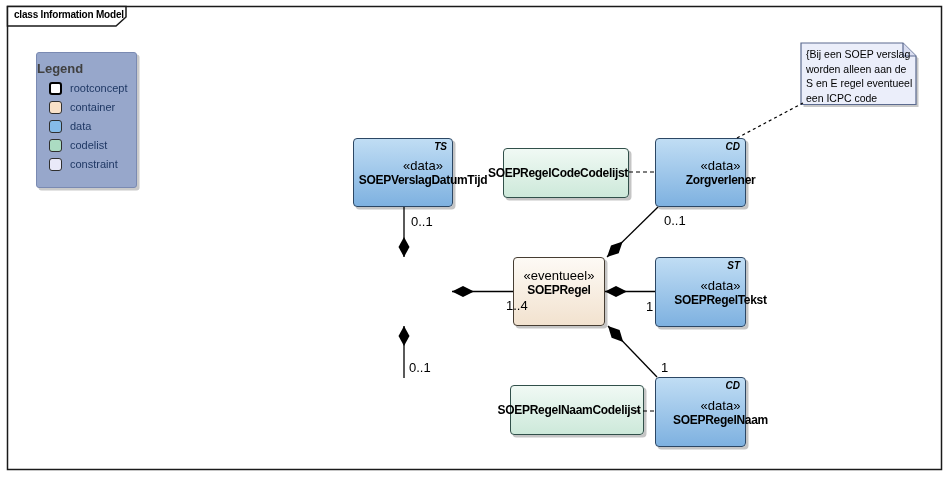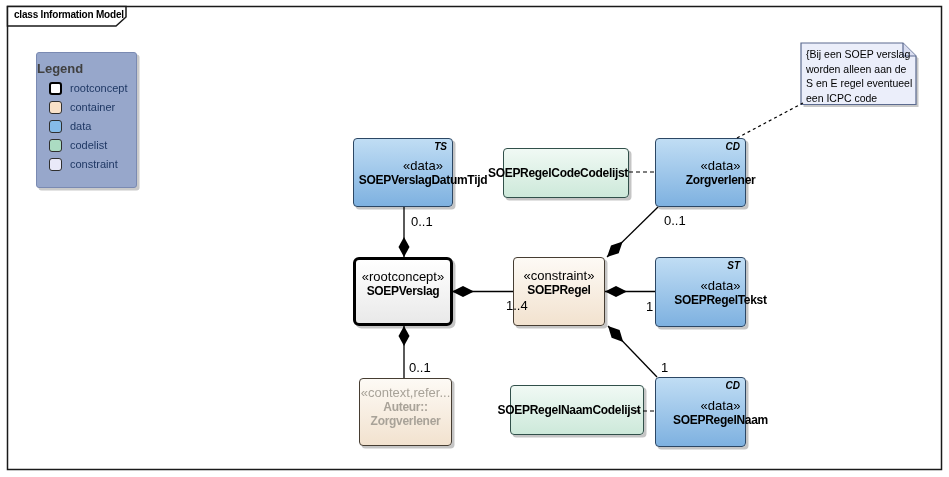--- a/index.html
+++ b/index.html
@@ -101,41 +101,32 @@
       <polygon points="8,15 13,15 13,10" fill="#c0392b"></polygon>
     </svg>
   </div>
 
   <div class="cls blue" style="left:655px;top:138px;width:91px;height:69px;">
     <span class="tletter">CD</span>
     <span class="stereo">«data»</span>
     <span class="cname">Zorgverlener</span>
   </div>
 
-  <div class="cls whitebox" style="left:353px;top:257px;width:100px;height:69px;">
-    <span class="stereo">«rootconcept»</span>
-    <span class="cname">SOEPVerslag</span>
-  </div>
 
   <div class="cls cream" style="left:513px;top:257px;width:92px;height:69px;">
-    <span class="stereo">«constraint»</span>
+    <span class="stereo">«eventueel»</span>
     <span class="cname">SOEPRegel</span>
   </div>
 
   <div class="cls blue" style="left:655px;top:257px;width:91px;height:70px;">
     <span class="tletter">ST</span>
     <span class="stereo">«data»</span>
     <span class="cname">SOEPRegelTekst</span>
   </div>
 
-  <div class="cls cream gray-text" style="left:359px;top:378px;width:93px;height:68px;">
-    <span class="stereo">«context,refer...</span>
-    <span class="cname">Auteur::</span>
-    <span class="cname">Zorgverlener</span>
-  </div>
 
   <div class="cls green" style="left:502px;top:385px;width:134px;height:50px;margin-left:8px;">
     <span class="cname">SOEPRegelNaamCodelijst</span>
     <svg width="14" height="16" viewBox="0 0 14 16">
       <rect x="0.5" y="0.5" width="13" height="15" fill="#ffffff" stroke="#4a7ebb"></rect>
       <line x1="3" y1="4" x2="11" y2="4" stroke="#4a7ebb"></line>
       <line x1="3" y1="7" x2="11" y2="7" stroke="#4a7ebb"></line>
       <line x1="3" y1="10" x2="8" y2="10" stroke="#4a7ebb"></line>
       <polygon points="8,15 13,15 13,10" fill="#c0392b"></polygon>
     </svg>

